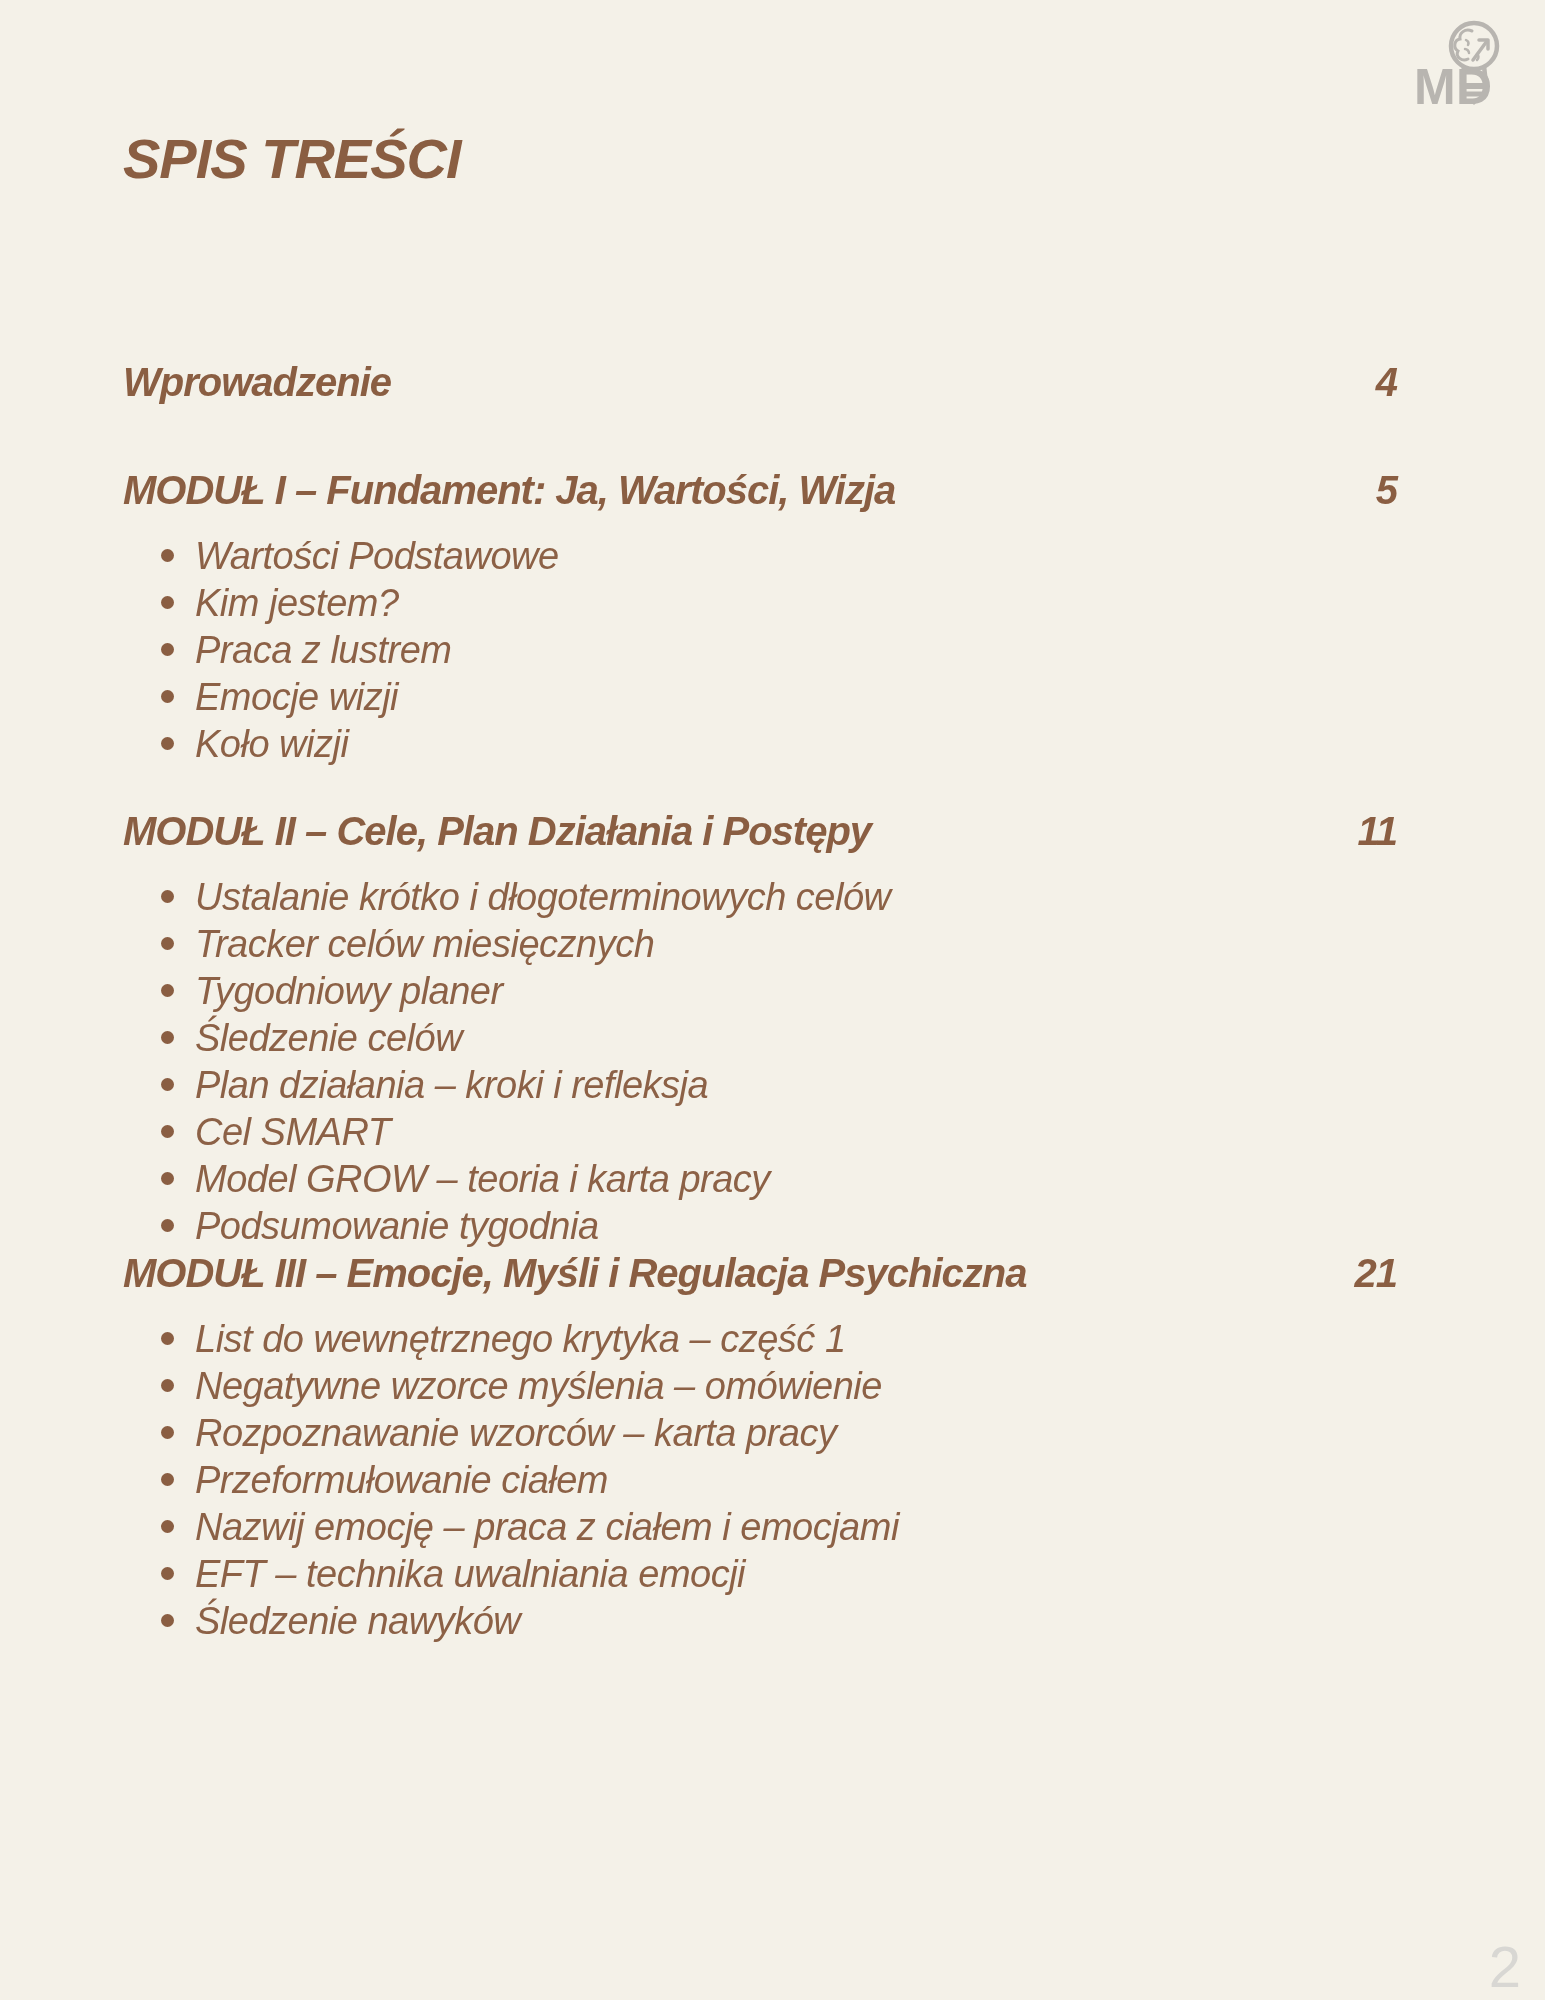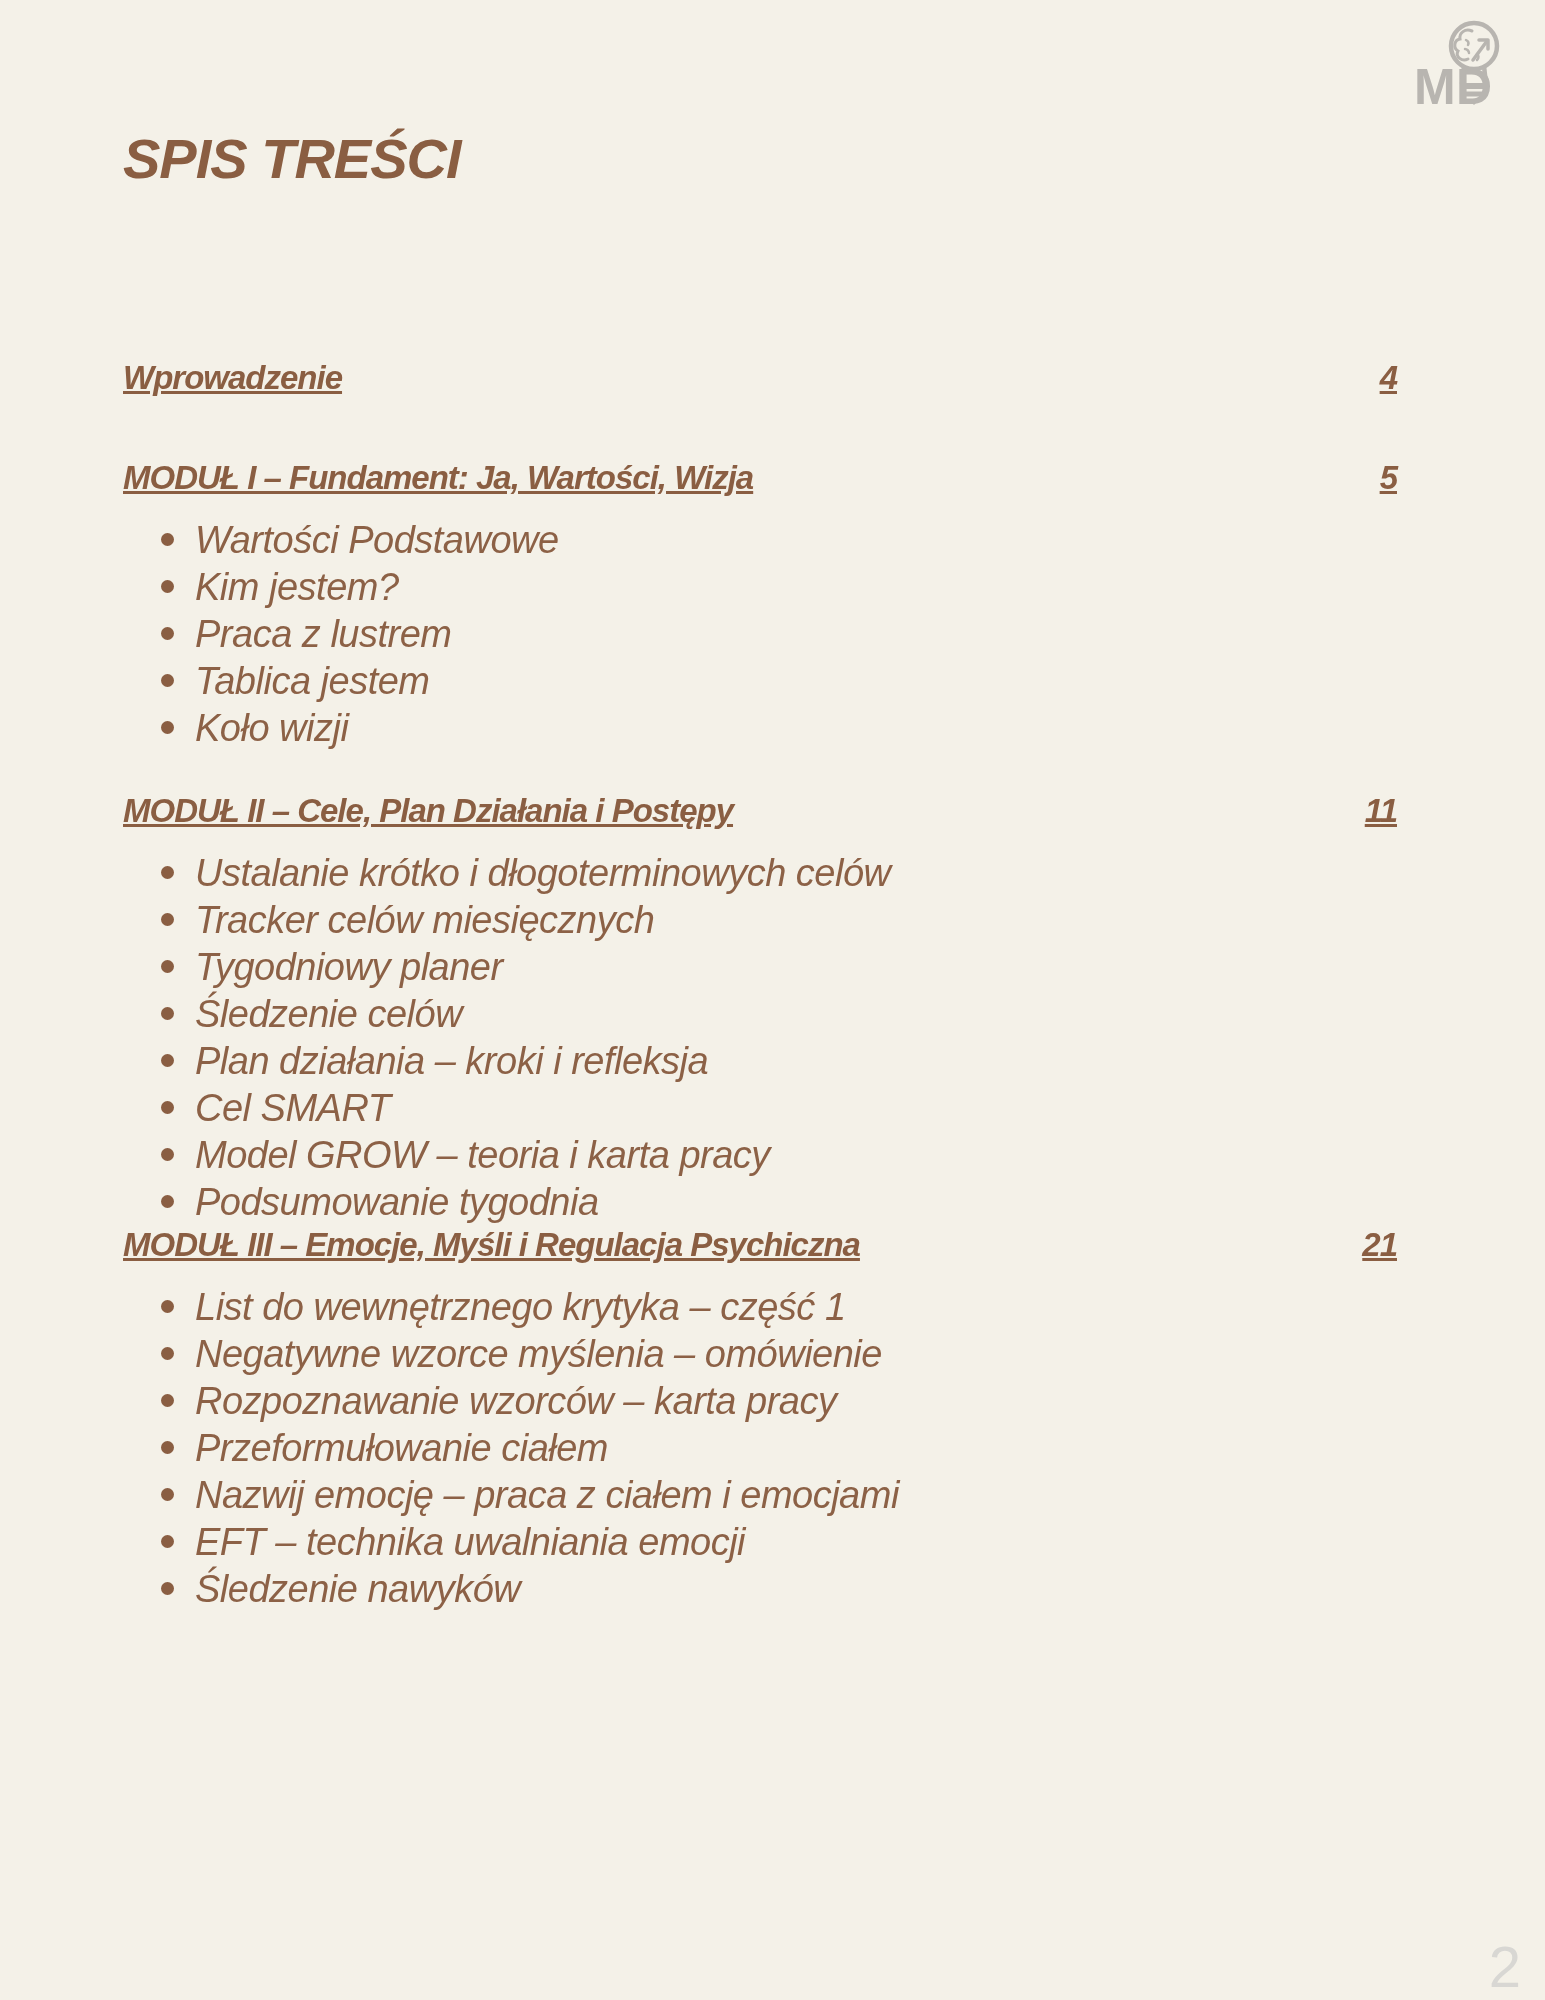--- a/index.html
+++ b/index.html
@@ -31,25 +31,24 @@
     line-height: 1;
     letter-spacing: -1px;
     color: #8a5e42;
   }
   .toc-row {
     display: flex;
     justify-content: space-between;
     align-items: baseline;
     font-style: italic;
     font-weight: 700;
-    font-size: 33px;
+    font-size: 40px;
     line-height: 1.15;
     letter-spacing: -1px;
     color: #8a5e42;
-    text-decoration: underline;
   }
   .toc-row .toc-page { flex: 0 0 auto; margin-left: 30px; }
   .row-0 { margin-top: 172px; }
   .row-1 { margin-top: 62px; gap: 48px; }
   .row-2 { margin-top: 40px; }
   .row-3 { }
   .bullets {
     margin: 20px 0 0 0;
     padding: 0 0 0 72px;
     list-style: none;
@@ -127,21 +126,21 @@
     </div>
 
     <div class="toc-row row-1">
       <span class="toc-label">MODUŁ I – Fundament: Ja, Wartości, Wizja</span>
       <span class="toc-page">5</span>
     </div>
     <ul class="bullets">
       <li>Wartości Podstawowe</li>
       <li>Kim jestem?</li>
       <li>Praca z lustrem</li>
-      <li>Tablica jestem</li>
+      <li>Emocje wizji</li>
       <li>Koło wizji</li>
     </ul>
 
     <div class="toc-row row-2">
       <span class="toc-label">MODUŁ II – Cele, Plan Działania i Postępy</span>
       <span class="toc-page">11</span>
     </div>
     <ul class="bullets">
       <li>Ustalanie krótko i dłogoterminowych celów</li>
       <li>Tracker celów miesięcznych</li>

